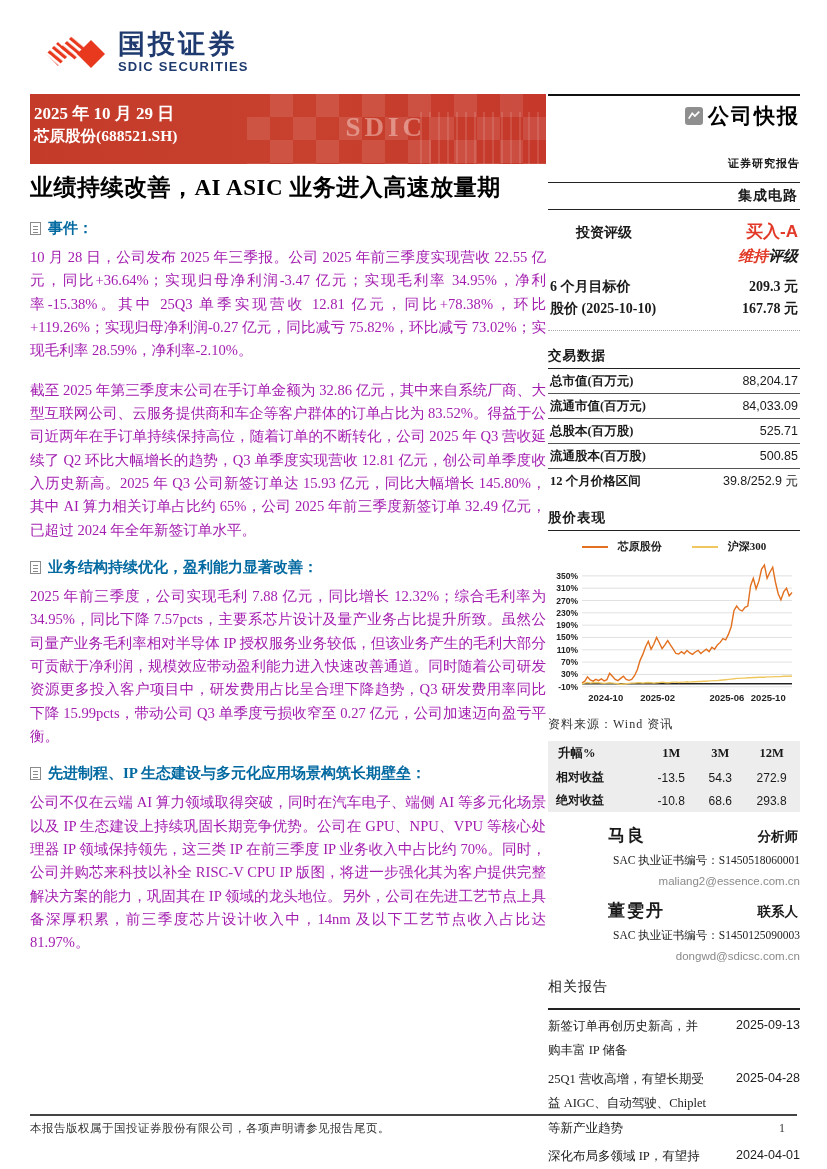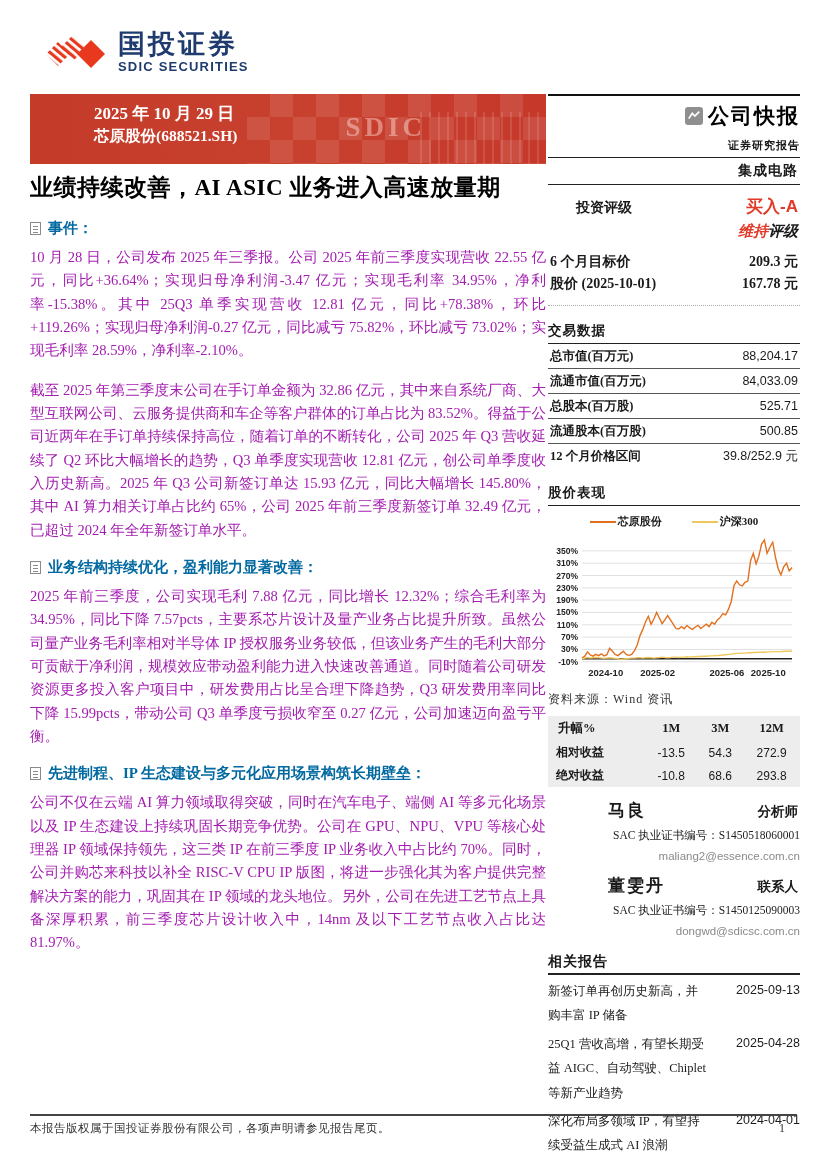--- a/index.html
+++ b/index.html
@@ -31,21 +31,21 @@
     content:""; position:absolute; right:6px; bottom:0; width:120px; height:52px;
     background:
       repeating-linear-gradient(90deg, rgba(255,255,255,.22) 0 2px, rgba(0,0,0,0) 2px 9px);
     opacity:.55;
   }
   .banner-wm {
     position:absolute; right:120px; top:18px;
     font-family:"Liberation Serif",serif; font-size:27px; font-weight:bold;
     color:rgba(255,235,230,.42); letter-spacing:4px; z-index:2;
   }
-  .banner-inner { position:relative; z-index:3; padding:9px 16px;margin-left:48px; }
+  .banner-inner { position:relative; z-index:3; padding:9px 4px; }
   .banner-date { color:#fff; font-weight:bold; font-size:17px; line-height:1.35; }
   .banner-stock { color:#fff; font-weight:bold; font-size:15.5px; line-height:1.35; }
   
   .left-col { position:absolute; left:30px; top:166px; width:516px; }
   .report-title { font-size:23px; font-weight:bold; color:#000; line-height:1.95; margin-bottom:8px; letter-spacing:.5px; }
   .section { margin-bottom:16px; }
   .sec-heading { font-size:15px; font-weight:bold; color:#0369a1; margin-bottom:8px; display:flex; align-items:baseline; }
   .doc-icon {
     display:inline-block; width:11px; height:13px; border:1px solid #8a8a8a; margin-right:7px; flex:0 0 auto;
     align-self:center;
@@ -54,57 +54,57 @@
     background-size:5px 1px,5px 1px,5px 1px;
     background-position:2px 3px,2px 6px,2px 9px;
   }
   .sec-body { font-size:14.6px; line-height:1.6; text-align:justify; color:#a21caf; }
   
   .panel { position:absolute; left:548px; top:94px; width:252px; font-size:13px; }
   .panel-toprule { border-top:2px solid #111; }
   .report-type { display:flex; justify-content:flex-end; align-items:center; gap:5px; margin-top:6px; }
   .report-type-label { font-size:21px; font-weight:bold; color:#000; letter-spacing:2px; }
   .trend-badge { width:18px; height:18px; background:#8f8f8f; border-radius:3px; display:flex; align-items:center; justify-content:center; }
-  .subtitle { text-align:right; font-size:11px; font-weight:bold; margin-top:8px; padding-bottom:4px; border-bottom:1.5px solid #222; letter-spacing:1px; }
+  .subtitle { text-align:right; font-size:11px; font-weight:bold; margin-top:26px; padding-bottom:11px; border-bottom:1.5px solid #222; letter-spacing:1px; }
   .industry { text-align:right; font-size:14px; font-weight:bold; padding:4px 2px; border-bottom:1.5px solid #222; letter-spacing:1px; }
   .rating-row { display:flex; justify-content:space-between; align-items:baseline; margin-top:10px; padding:0 2px 0 28px; }
   .rating-label { font-size:14px; font-weight:bold; }
   .rating-value { font-size:17px; font-weight:bold; color:#e23a28; font-family:"Liberation Sans",sans-serif; }
   .rating-status { text-align:right; font-size:15px; font-weight:bold; font-style:italic; margin-top:4px; padding-right:2px; }
   .rating-status .red { color:#e23a28; }
   .kv-row { display:flex; justify-content:space-between; align-items:baseline; padding:2px 2px; font-size:14px; }
   .kv-row .k { font-weight:bold; }
   .kv-row .v { font-weight:bold; }
   .kv-block { margin-top:10px; border-bottom:1px dotted #aaa; padding-bottom:10px; }
   .sec-hdr { font-size:13.5px; font-weight:bold; letter-spacing:1px; padding:4px 0 3px; border-bottom:1.5px solid #222; margin-top:12px; }
   .trade-row { display:flex; justify-content:space-between; align-items:baseline; padding:4px 2px 3px; border-bottom:1px solid #555; font-size:12.5px; }
   .trade-row .k { font-weight:bold; }
   .trade-row .v { font-family:"Liberation Sans",sans-serif; font-size:12.5px; }
   
   .chart-wrap { margin-top:8px; }
   .legend { display:flex; justify-content:center; gap:30px; margin:8px 0 2px; }
-  .legend-item { display:flex; align-items:center; gap:2px; font-size:11px; font-weight:bold; }
+  .legend-item { display:flex; align-items:center; gap:10px; font-size:11px; font-weight:bold; }
   .legend-swatch { display:inline-block; width:26px; height:2px; }
   .chart-source { font-size:12px; color:#333; margin-top:6px; letter-spacing:1px; }
   
   .ret-table { width:100%; margin-top:8px; background:#ededed; border-collapse:collapse; font-size:12.5px; }
   .ret-table th { font-weight:bold; padding:4px 2px; }
   .ret-table td { padding:3px 2px; font-family:"Liberation Sans",sans-serif; font-size:12px; }
   .ret-table .lbl { font-family:"Liberation Serif",serif; font-weight:bold; text-align:left; padding-left:8px; }
   .ret-table th:nth-child(1){ text-align:left; padding-left:10px; }
   .ret-table th:nth-child(n+2), .ret-table td:nth-child(n+2){ text-align:center; }
   
   .analyst { margin-top:12px; }
   .analyst-top { display:flex; justify-content:space-between; align-items:baseline; padding:0 2px 0 60px; }
   .analyst-name { font-size:17px; font-weight:bold; letter-spacing:2px; }
   .analyst-role { font-size:13.5px; font-weight:bold; }
   .analyst-sac { text-align:right; font-size:11.5px; margin-top:6px; color:#222; }
   .analyst-email { text-align:right; font-size:11.5px; margin-top:7px; color:#8a8a8a; font-family:"Liberation Sans",sans-serif; }
   
-  .related-hdr { font-size:14px; font-weight:bold; letter-spacing:1px; padding-bottom:2px; border-bottom:2px solid #222; margin-top:16px; }
+  .related-hdr { font-size:14px; font-weight:normal; letter-spacing:1px; padding-bottom:12px; border-bottom:2px solid #222; margin-top:16px; }
   .rel-item { display:flex; justify-content:space-between; align-items:flex-start; margin-top:4px; }
   .rel-title { width:160px; font-size:12.5px; line-height:1.95; color:#1c1c1c; }
   .rel-date { font-size:12.5px; font-family:"Liberation Sans",sans-serif; line-height:1.9; color:#1c1c1c; }
   
   .footer { position:absolute; left:30px; right:30px; top:1114px; border-top:2px solid #444; padding-top:5px; display:flex; justify-content:space-between; }
   .footer-text { font-size:11.5px; color:#333; letter-spacing:.5px; }
   .footer-page { font-size:12px; color:#333; padding-right:12px; }
 </style>
 </head>
 <body>
@@ -190,21 +190,21 @@
     <div class="rating-status">
       <span class="red">维持</span><span>评级</span>
     </div>
 
     <div class="kv-block">
       <div class="kv-row">
         <span class="k">6 个月目标价</span>
         <span class="v">209.3 元</span>
       </div>
       <div class="kv-row">
-        <span class="k">股价 (2025-10-01)</span>
+        <span class="k">股价 (2025-10-10)</span>
         <span class="v">167.78 元</span>
       </div>
     </div>
 
     <div class="sec-hdr">交易数据</div>
     <div>
       <div class="trade-row">
         <span class="k">总市值(百万元)</span>
         <span class="v">88,204.17</span>
       </div>

